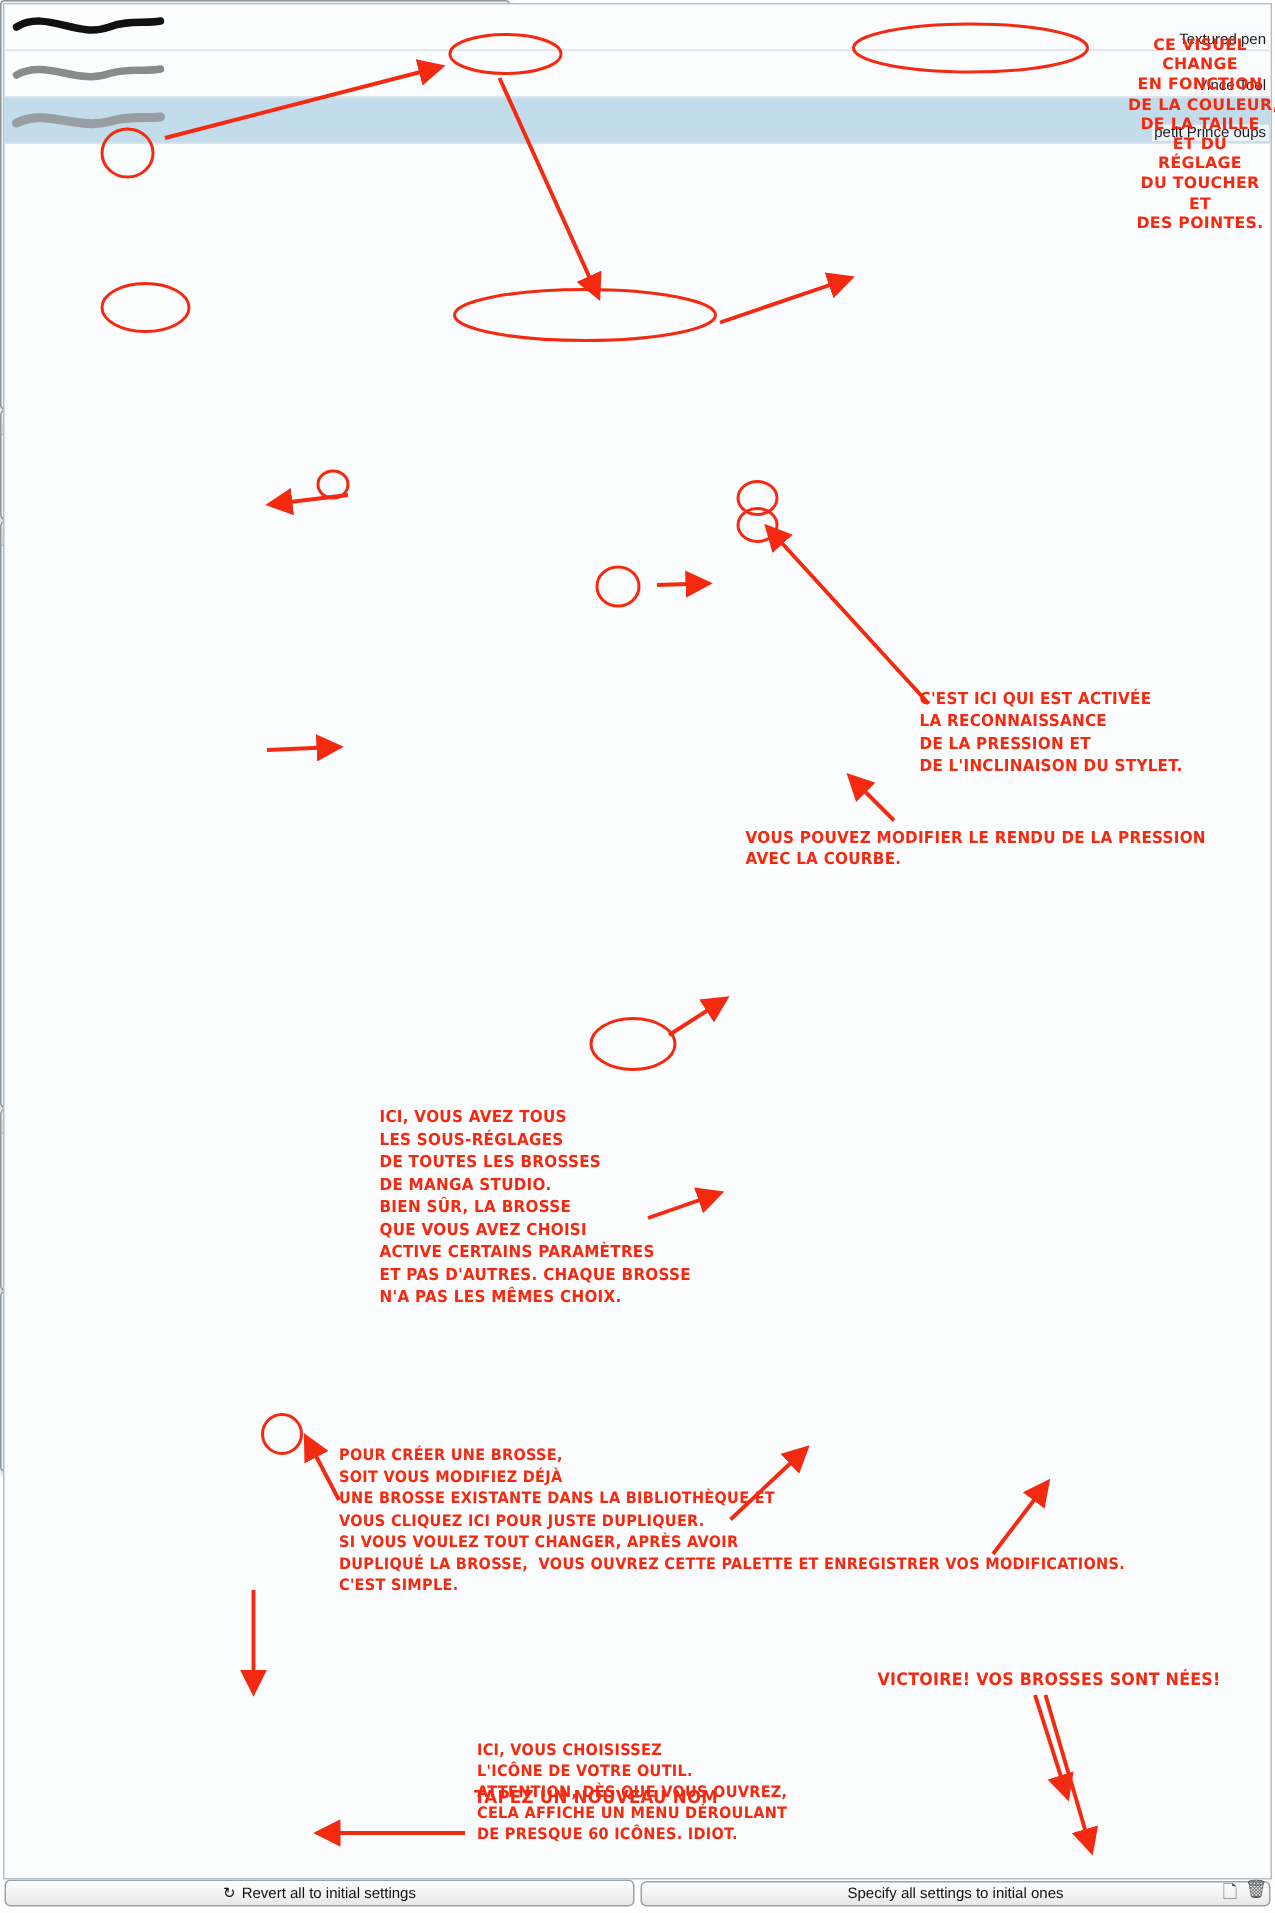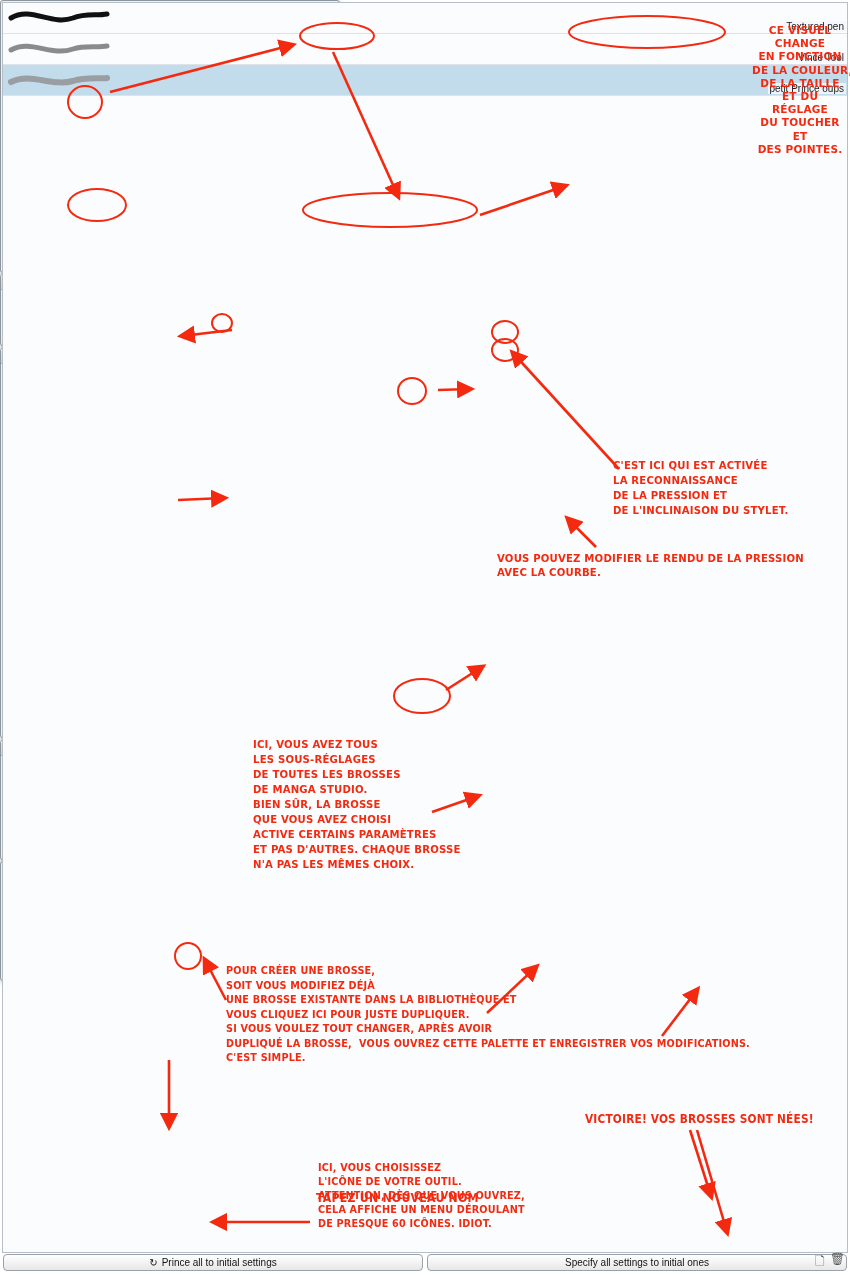--- a/index.html
+++ b/index.html
@@ -621,21 +621,21 @@
         <span style="width:19px;height:19px;border-radius:50%;background:#dce9f3;border:1px solid #9bb8cf;color:#4a6c86;
                      font-size:12px;text-align:center;line-height:18px;">?</span>
         <span>About [Specify by size on screen]</span>
       </div>
       <div>Tool size when scaling up/down canvas would be same as size shown in 100%.</div>
     </div>
   </div>
   <div class="stdfoot">
     <span class="btn" style="flex:1;display:flex;align-items:center;justify-content:center;gap:4px;">
       <span>↻</span>
-      <span>Prince all to initial settings</span>
+      <span>Revert all to initial settings</span>
     </span>
     <span class="btn" style="flex:1;">Specify all settings to initial ones</span>
   </div>
 </div>
 
 <div class="panel" id="subToolBottom" style="left:37px;top:744px;width:172px;height:224px;">
   <div class="tbar">
     <span class="winbtns">
       <span class="hamb">
           <i></i>

